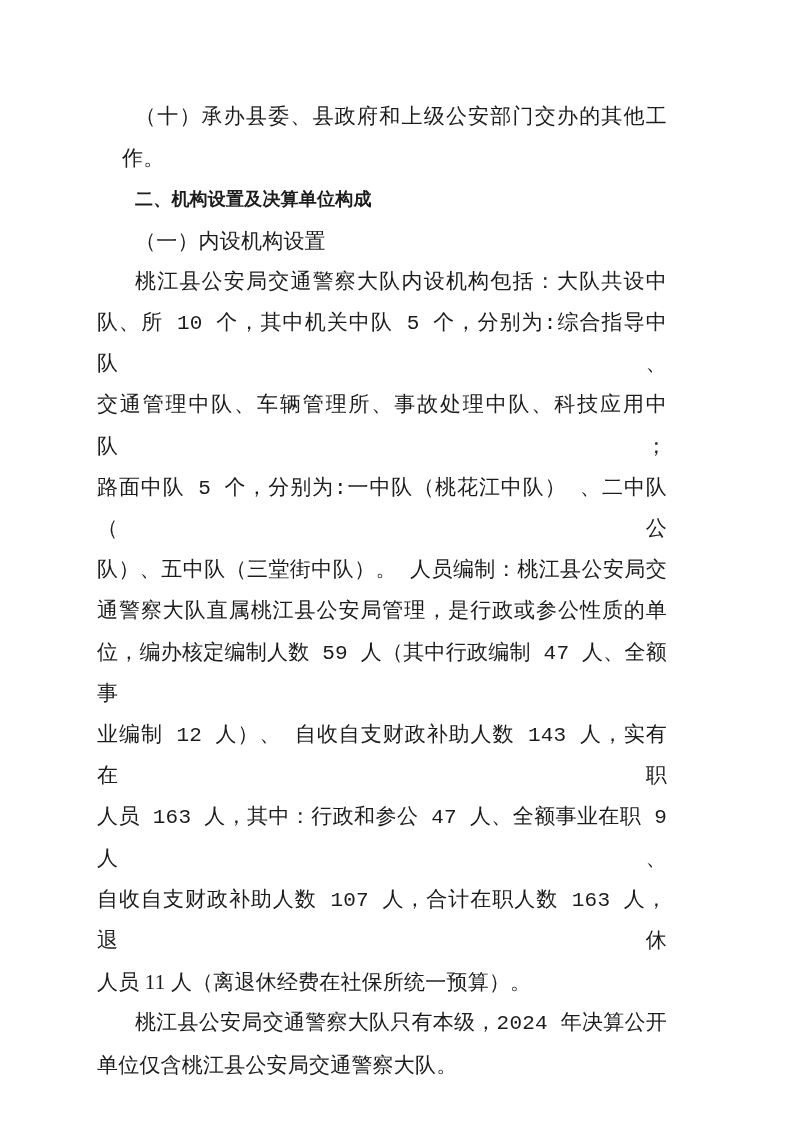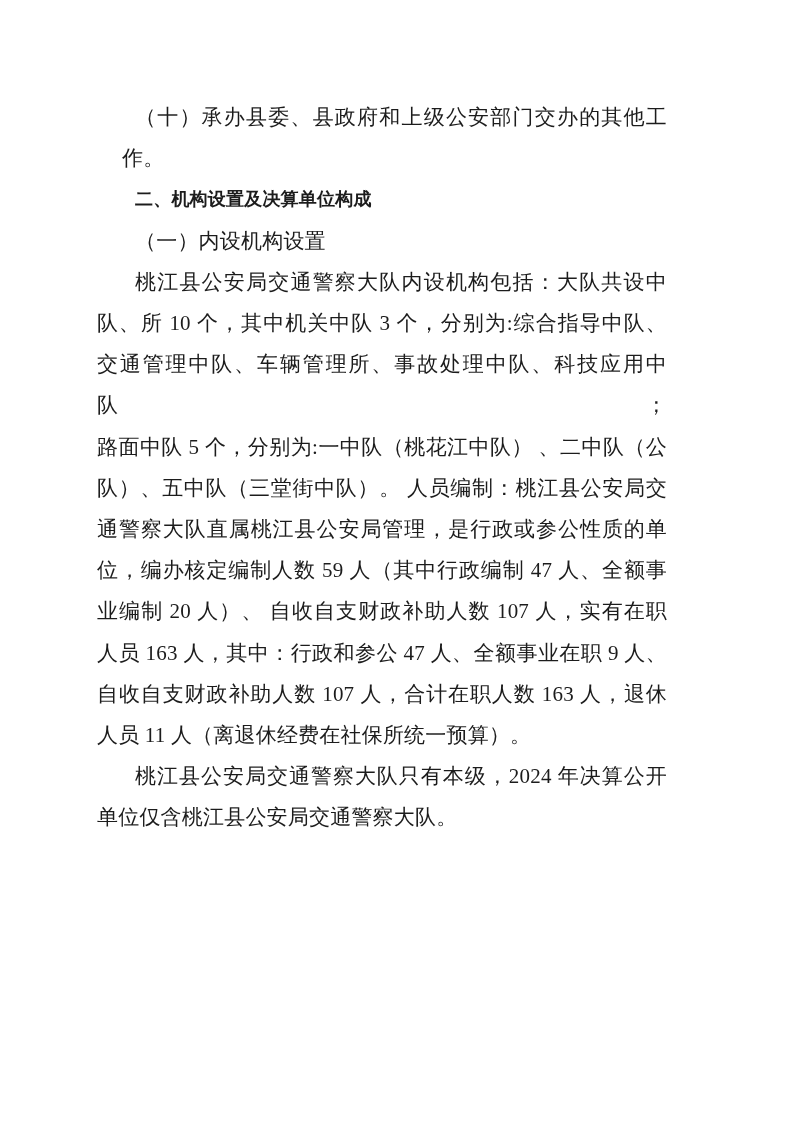--- a/index.html
+++ b/index.html
@@ -26,20 +26,21 @@
     font-size: 21px;
     line-height: 41.2px;
     white-space: normal;
     letter-spacing: 0.2px;
   }
   
   .jt {
     text-align: justify;
     text-align-last: justify;
     text-justify: inter-character;
+    font-family: Liberation Mono, monospace;
   }
   
   .ind { text-indent: 38px; }
   
   .ind-sm { text-indent: 25px; }
   
   .heading {
     font-family: "Liberation Sans", "DejaVu Sans", sans-serif;
     font-weight: 700;
     font-size: 18px;
@@ -48,26 +49,26 @@
 </head>
 <body>
 
 <div class="page">
   <div class="content">
     <div class="line jt ind">（十）承办县委、县政府和上级公安部门交办的其他工</div>
     <div class="line ind-sm">作。</div>
     <div class="line heading ind">二、机构设置及决算单位构成</div>
     <div class="line ind">（一）内设机构设置</div>
     <div class="line jt ind">桃江县公安局交通警察大队内设机构包括：大队共设中</div>
-    <div class="line jt">队、所 10 个，其中机关中队 3 个，分别为:综合指导中队、</div>
+    <div class="line jt">队、所 10 个，其中机关中队 5 个，分别为:综合指导中队、</div>
     <div class="line jt">交通管理中队、车辆管理所、事故处理中队、科技应用中队；</div>
     <div class="line jt">路面中队 5 个，分别为:一中队（桃花江中队） 、二中队（公</div>
     <div class="line jt">队）、五中队（三堂街中队）。 人员编制：桃江县公安局交</div>
     <div class="line jt">通警察大队直属桃江县公安局管理，是行政或参公性质的单</div>
     <div class="line jt">位，编办核定编制人数 59 人（其中行政编制 47 人、全额事</div>
-    <div class="line jt">业编制 20 人）、 自收自支财政补助人数 107 人，实有在职</div>
+    <div class="line jt">业编制 12 人）、 自收自支财政补助人数 143 人，实有在职</div>
     <div class="line jt">人员 163 人，其中：行政和参公 47 人、全额事业在职 9 人、</div>
     <div class="line jt">自收自支财政补助人数 107 人，合计在职人数 163 人，退休</div>
     <div class="line">人员 11 人（离退休经费在社保所统一预算）。</div>
     <div class="line jt ind">桃江县公安局交通警察大队只有本级，2024 年决算公开</div>
     <div class="line">单位仅含桃江县公安局交通警察大队。</div>
   </div>
 </div>
 
 </body></html>

